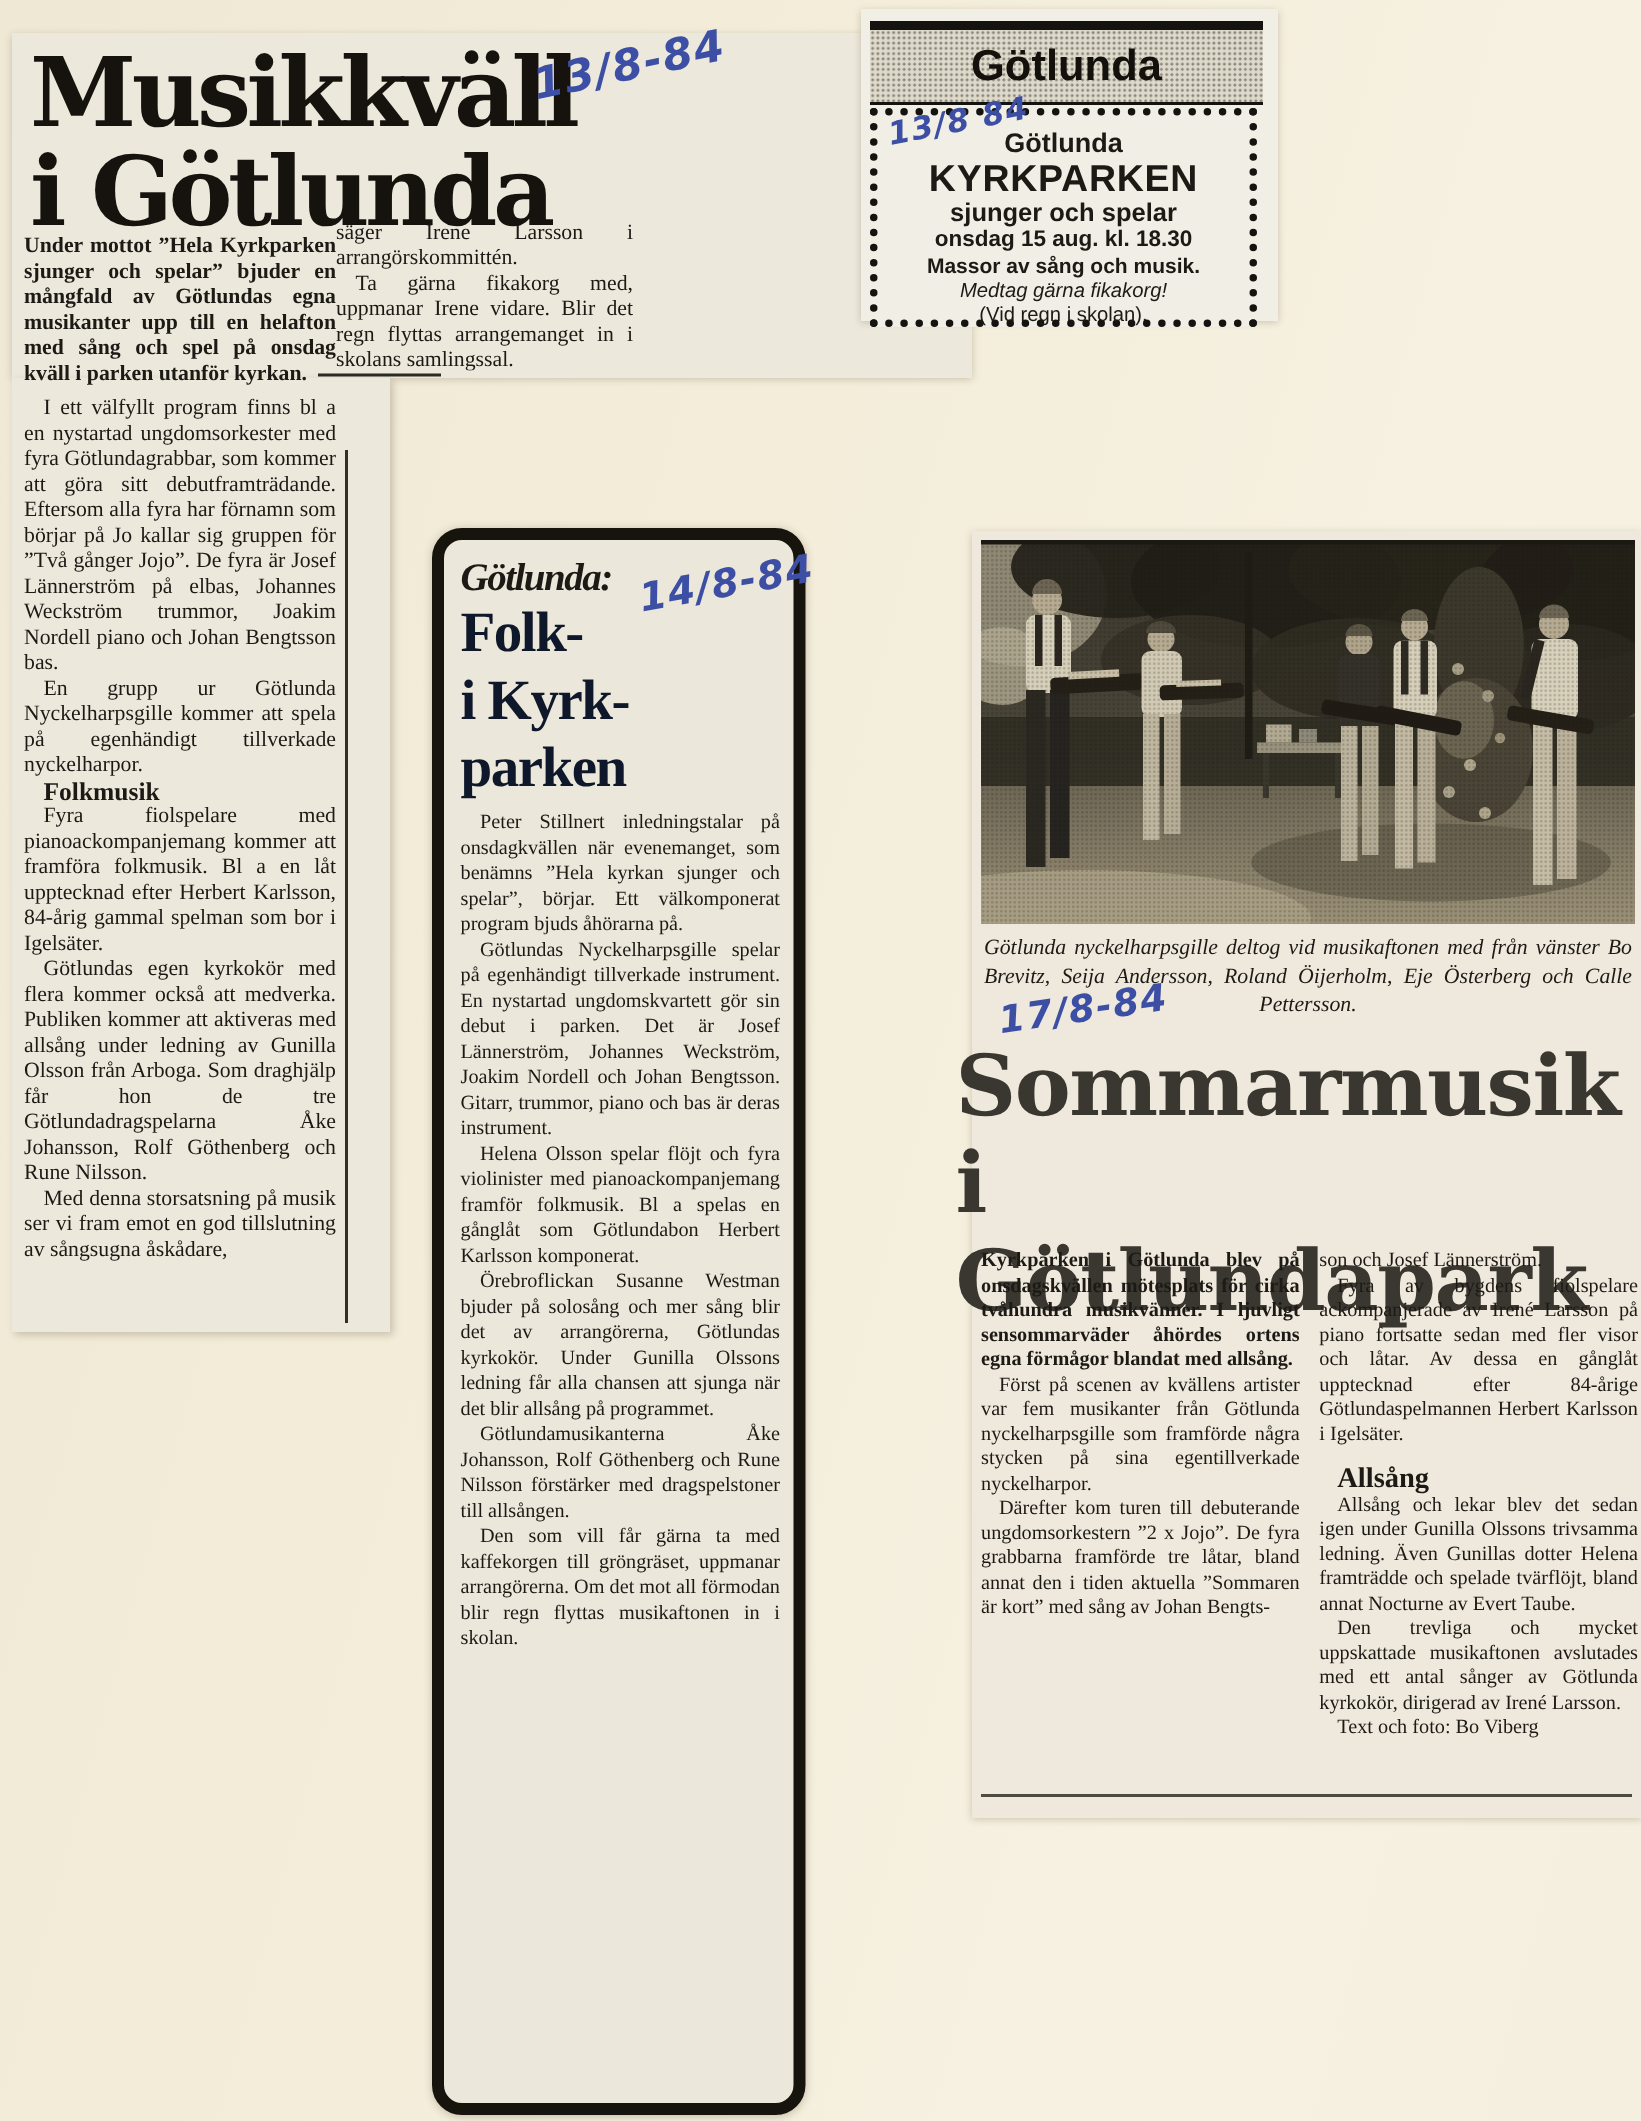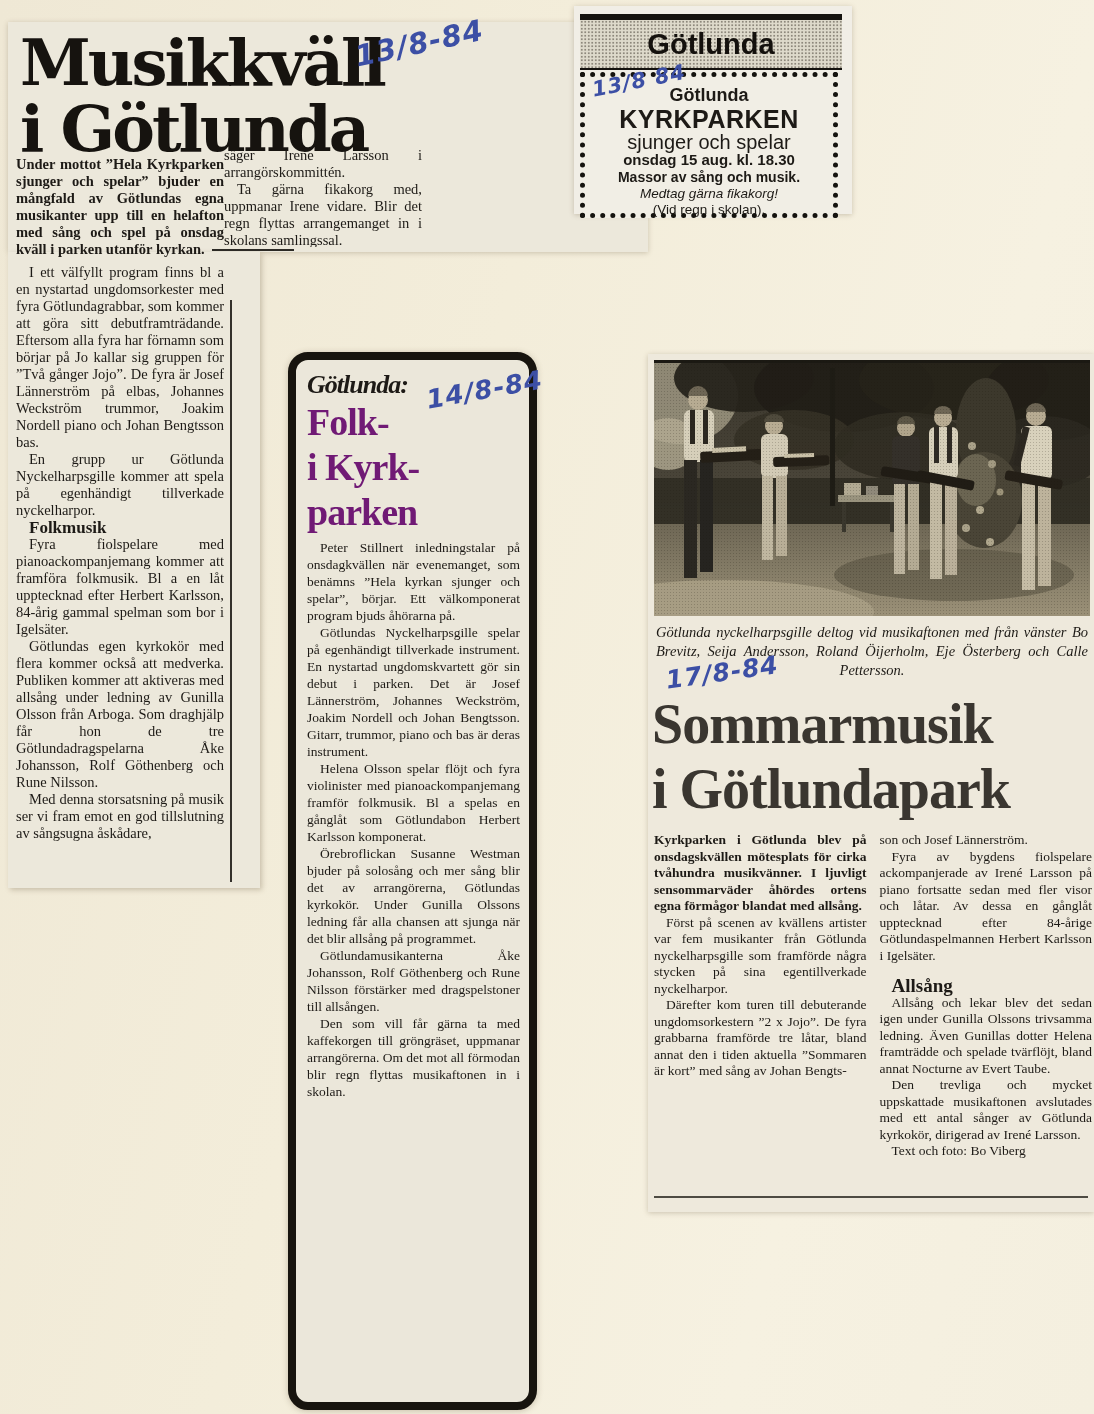--- a/index.html
+++ b/index.html
@@ -43,21 +43,21 @@
   .ad-box div{ margin:0 6px; }
 
   
   .fm-clip{
     position:absolute; left:288px; top:352px; width:249px; height:1058px;
     background:#ebe7da; border:8px solid #17140e; border-radius:20px;
     box-shadow:0 1px 6px rgba(96,80,52,.3); overflow:hidden; box-sizing:border-box;
   }
   .fm-inner{ position:absolute; left:11px; top:10px; width:213px; }
   .fm-kicker{ font-weight:bold; font-style:italic; font-size:26px; line-height:30px; letter-spacing:-1px; }
-  .fm-headline{ font-weight:bold; font-size:38px; line-height:45px; letter-spacing:-1px; color:#701a75; }
+  .fm-headline{ font-weight:bold; font-size:38px; line-height:45px; letter-spacing:-1px; color:#0f172a; }
   .fm-lead{ font-weight:bold; font-size:14.5px; line-height:19.5px; margin-top:9px; text-align:justify; }
   .fm-body{ font-size:13.5px; line-height:17px; margin-top:2px; }
 
   
   .sm-headline{ font-weight:bold; font-size:56px; line-height:65px; letter-spacing:-1px; color:#3a3630;
     font-family:"DejaVu Serif","Liberation Serif",serif; }
   .caption{ font-style:italic; font-size:14.5px; line-height:19px; text-align:justify; text-align-last:center; }
   .cols{ display:flex; gap:13px; }
   .col{ width:213px; font-size:13.5px; line-height:16.5px; text-align:justify; }
   .col p{ margin:0; text-indent:12px; }
@@ -104,21 +104,21 @@
 
   <div class="clip" style="left:574px; top:6px; width:278px; height:208px; background:#f1eee6;"></div>
 
   <div class="abs ad-header sans" style="left:580px; top:14px; width:262px; height:48px;">
     <span>Götlunda</span>
   </div>
 
   <div class="abs ad-box sans" style="left:580px; top:72px; width:248px; height:131px;">
     <div style="font-weight:bold; font-size:18px; line-height:22px; margin-top:2px;">Götlunda</div>
     <div style="font-weight:bold; font-size:25px; line-height:27px; letter-spacing:.5px;">KYRKPARKEN</div>
-    <div style="font-weight:normal; font-size:20px; line-height:18px;">sjunger och spelar</div>
+    <div style="font-weight:bold; font-size:17px; line-height:18px;">sjunger och spelar</div>
     <div style="font-weight:bold; font-size:15px; line-height:18px;">onsdag 15 aug. kl. 18.30</div>
     <div style="font-size:14px; line-height:17px; font-weight:bold;">Massor av sång och musik.</div>
     <div style="font-size:13.5px; line-height:16px; font-style:italic;">Medtag gärna fikakorg!</div>
     <div style="font-size:13.5px; line-height:16px;">(Vid regn i skolan).</div>
   </div>
 
   <div class="abs hw" style="left:590px; top:78px; font-size:21px; transform:rotate(-11deg);">13/8 84</div>
 
   <div class="fm-clip">
     <div class="fm-inner">
@@ -240,21 +240,21 @@
       </g>
       <rect x="0" y="0" width="436" height="3" fill="#1b1913"></rect>
     </svg>
     <div class="halftone"></div>
   </div>
 
   <div class="abs caption" style="left:656px; top:623px; width:432px;">Götlunda nyckelharpsgille deltog vid musikaftonen med från vänster Bo Brevitz, Seija Andersson, Roland Öijerholm, Eje Österberg och Calle Pettersson.</div>
 
   <div class="abs hw" style="left:664px; top:666px; font-size:25px; transform:rotate(-8deg);">17/8-84</div>
 
-  <div class="abs sm-headline" style="left:652px; top:692px; width:440px;font-family:Liberation Serif, serif;">
+  <div class="abs sm-headline" style="left:637px; top:692px; width:440px;">
     <div>Sommarmusik</div>
     <div>i Götlundapark</div>
   </div>
 
   <div class="abs cols" style="left:654px; top:832px; width:438px; height:372px; overflow:hidden;">
     <div class="col">
       <p class="noind lead">Kyrkparken i Götlunda blev på onsdagskvällen mötesplats för cirka tvåhundra musikvänner. I ljuvligt sensommarväder åhördes ortens egna förmågor blandat med allsång.</p>
       <p>Först på scenen av kvällens artister var fem musikanter från Götlunda nyckelharpsgille som framförde några stycken på sina egentillverkade nyckelharpor.</p>
       <p>Därefter kom turen till debuterande ungdomsorkestern ”2 x Jojo”. De fyra grabbarna framförde tre låtar, bland annat den i tiden aktuella ”Sommaren är kort” med sång av Johan Bengts-</p>
     </div>

